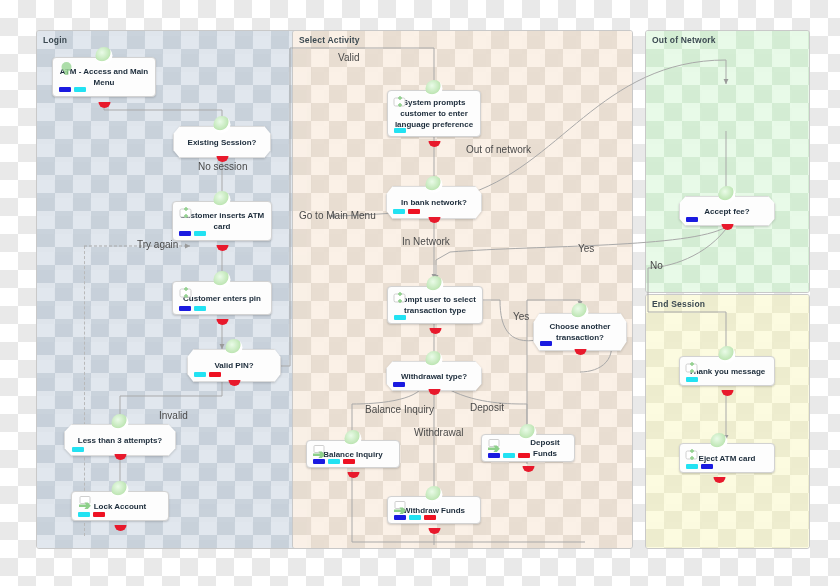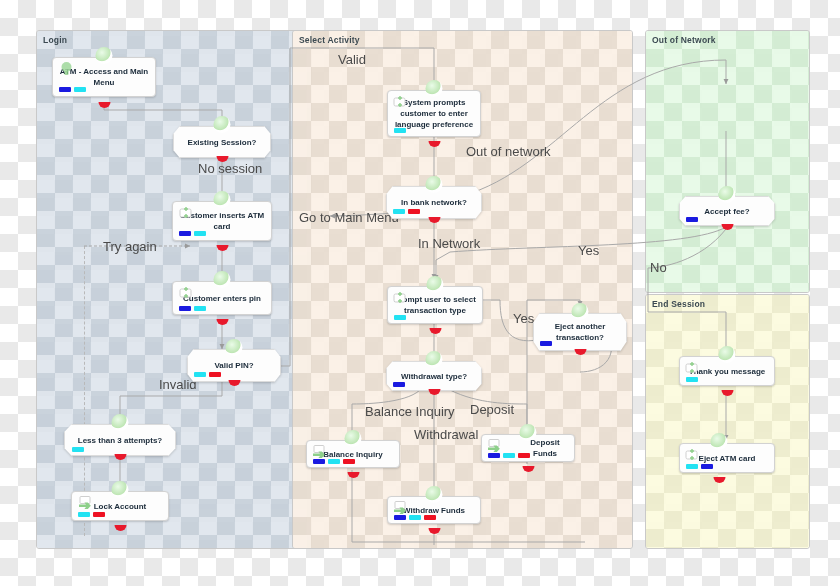--- a/index.html
+++ b/index.html
@@ -46,21 +46,21 @@
   }
   .fill-end{
     background-image:
       linear-gradient(45deg,#eeeccd 25%,transparent 25%,transparent 75%,#eeeccd 75%),
       linear-gradient(45deg,#eeeccd 25%,transparent 25%,transparent 75%,#eeeccd 75%);
     background-size:36px 36px;background-position:0 0,18px 18px;background-color:#fcfbdf;
     opacity:.95;
   }
   #wires{position:absolute;inset:0;z-index:5;pointer-events:none;}
   .edge-label{
-    position:absolute;z-index:7;font-size:13px;color:#4a4a4a;white-space:nowrap;
+    position:absolute;z-index:7;font-size:10px;color:#4a4a4a;white-space:nowrap;
   }
   .node{position:absolute;z-index:8;}
   .node .box{
     position:relative;background:#fdfdfd;border:1px solid #d2d2d2;border-radius:4px;
     box-shadow:0 1px 2px rgba(0,0,0,.16);
     display:flex;align-items:center;justify-content:center;
     box-sizing:border-box;
   }
   .node.decision .box{
     border:none;background:transparent;box-shadow:none;
@@ -173,25 +173,25 @@
       <path d="M410,212 C380,214 350,216 330,216"></path>
     </g>
     <g fill="none" stroke="#a9a9a9" stroke-width="1">
       <path d="M352,470 L352,542 L585,542"></path>
       <path d="M434,530 L434,545"></path>
       <path d="M608,330 C620,360 600,372 580,372"></path>
     </g>
   </svg>
 
   <div class="edge-label" style="left:198px;top:161px;">No session</div>
-  <div class="edge-label" style="left:103px;top:239px;">Try again</div>
-  <div class="edge-label" style="left:159px;top:377px;">Invalid</div>
+  <div class="edge-label" style="left:137px;top:239px;">Try again</div>
+  <div class="edge-label" style="left:159px;top:410px;">Invalid</div>
   <div class="edge-label" style="left:338px;top:52px;">Valid</div>
   <div class="edge-label" style="left:466px;top:144px;">Out of network</div>
-  <div class="edge-label" style="left:418px;top:236px;">In Network</div>
+  <div class="edge-label" style="left:402px;top:236px;">In Network</div>
   <div class="edge-label" style="left:299px;top:210px;">Go to Main Menu</div>
   <div class="edge-label" style="left:365px;top:404px;">Balance Inquiry</div>
   <div class="edge-label" style="left:414px;top:427px;">Withdrawal</div>
   <div class="edge-label" style="left:470px;top:402px;">Deposit</div>
   <div class="edge-label" style="left:578px;top:243px;">Yes</div>
   <div class="edge-label" style="left:513px;top:311px;">Yes</div>
   <div class="edge-label" style="left:650px;top:260px;">No</div>
 
   <div class="node" style="left:52px;top:57px;width:104px;height:47px;">
     <div class="box" style="width:104px;height:40px;">
@@ -380,21 +380,21 @@
     </div>
     <span class="port top"></span>
     <span class="port bot">
         <i class="half"></i>
       </span>
   </div>
 
   <div class="node decision" style="left:533px;top:313px;width:94px;height:38px;">
     <div class="box" style="width:94px;height:38px;">
       <span class="hex"></span>
-      <span class="label">Eject another transaction?</span>
+      <span class="label">Choose another transaction?</span>
       <span class="chips" style="left:7px;bottom:5px;">
         <i class="chip" style="background:#1a1ae0;"></i>
       </span>
     </div>
     <span class="port top"></span>
     <span class="port bot">
         <i class="half"></i>
       </span>
   </div>
 

